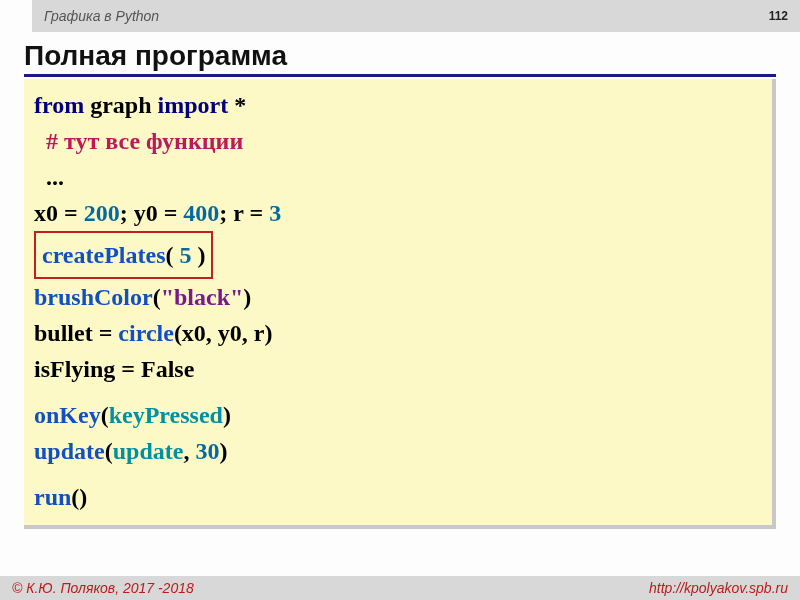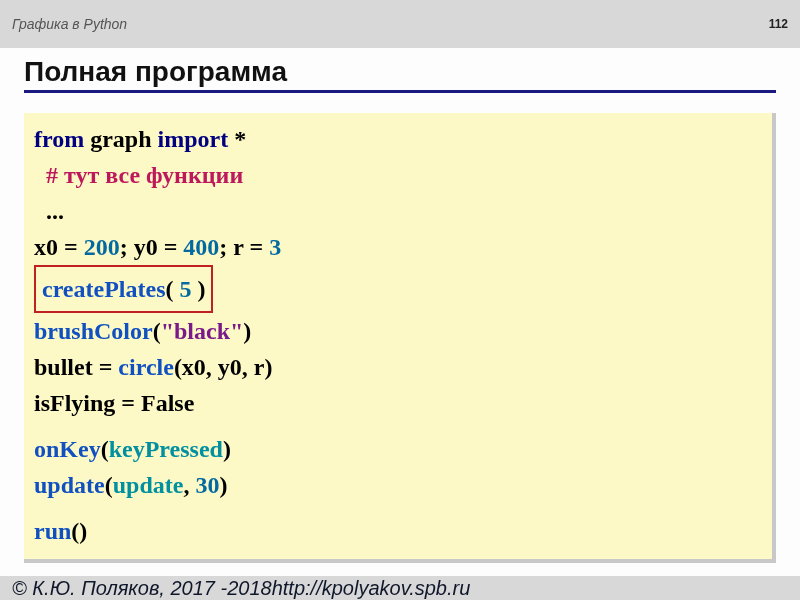--- a/index.html
+++ b/index.html
@@ -11,41 +11,42 @@
     font-family: Arial, sans-serif;
     position: relative;
     overflow: hidden;
   }
   .top-bar {
     background: #d8d8d8;
     height: 24px;
     display: flex;
     align-items: center;
     justify-content: space-between;
-    padding: 12px 12px;
+    padding: 4px 12px;
     font-style: italic;
     color: #555;
     font-size: 14px;
+    margin-left: 32px;
   }
   .page-num {
     font-weight: bold;
     color: #222;
     font-style: normal;
     font-size: 12px;
   }
   .content {
     padding: 8px 24px 0 24px;
   }
   .title {
     font-size: 28px;
     font-weight: bold;
     color: #111;
     border-bottom: 3px solid #1a1a80;
     padding-bottom: 2px;
-    margin-bottom: 20px;
+    margin-bottom: 2px;
   }
   .code-block {
     background: #fcf9c6;
     border-right: 4px solid #c8c8c8;
     border-bottom: 4px solid #c8c8c8;
     padding: 8px 10px 10px 10px;
     font-family: "Courier New", monospace;
     font-size: 24px;
     font-weight: bold;
     line-height: 1.5;
@@ -67,25 +68,25 @@
   .gap { height: 10px; }
   .footer {
     position: absolute;
     bottom: 0;
     left: 0;
     right: 0;
     background: #d8d8d8;
     height: 24px;
     display: flex;
     align-items: center;
-    justify-content: flex-start;
+    justify-content: space-between;
     padding: 0 12px;
     font-style: italic;
-    color: #0f172a;
-    font-size: 20px;
+    color: #b91c1c;
+    font-size: 14px;
   }
 </style>
 </head>
 <body>
 
 <div class="top-bar">
   <span>Графика в Python</span>
   <span class="page-num">112</span>
 </div>
 

